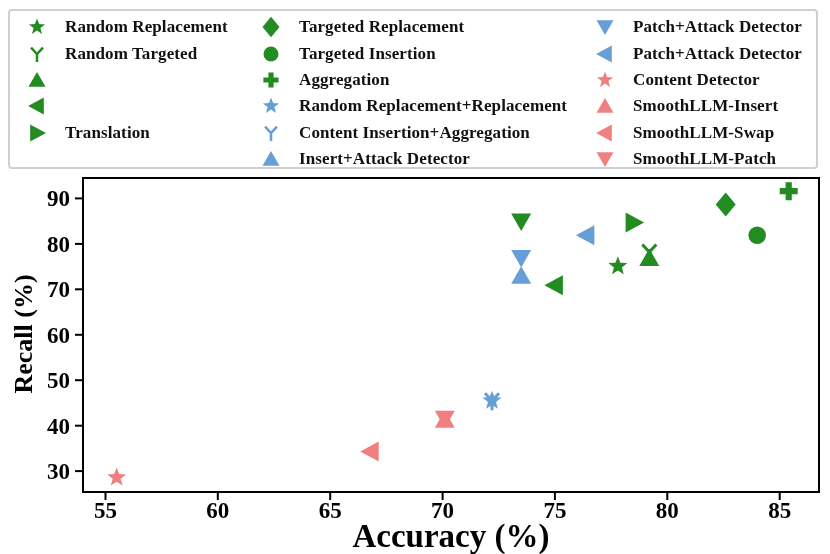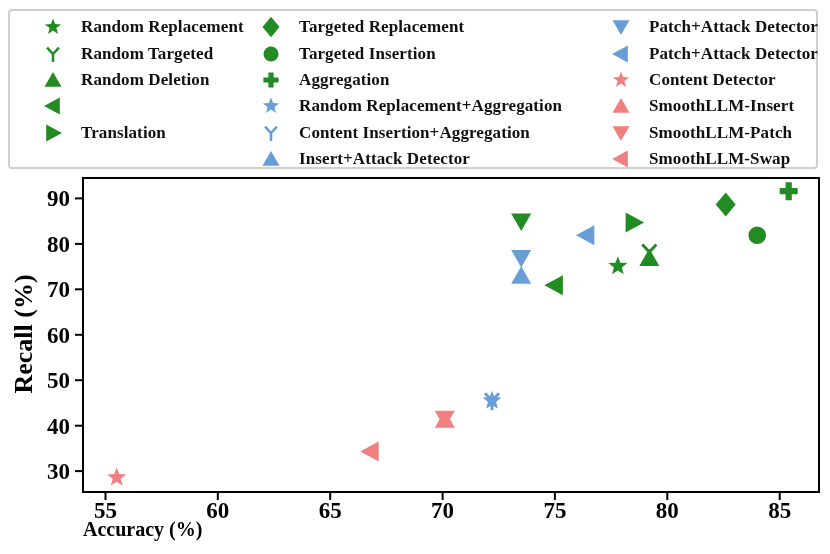--- a/index.html
+++ b/index.html
@@ -6,33 +6,33 @@
   .canvas{
     position:relative;width:830px;height:554px;background:#ffffff;
     font-family:"Liberation Serif",serif;overflow:hidden;
   }
   .legend{
     position:absolute;left:8px;top:9px;width:810px;height:160px;
     background:#ffffff;border:2px solid #cfcfcf;border-radius:4px;
     box-sizing:border-box;
   }
   .lcol{position:absolute;top:3px;}
-  .lcol0{left:30px;}
+  .lcol0{left:14px;}
   .lcol1{left:248px;}
-  .lcol2{left:598px;}
+  .lcol2{left:582px;}
   .lrow{display:flex;align-items:center;height:26.4px;}
   .lrow svg{flex:0 0 auto;margin-right:15px;}
   .llab{
     font-weight:bold;font-size:17px;color:#111;white-space:nowrap;
     letter-spacing:0.1px;
   }
   #plot{position:absolute;left:0;top:0;}
   .xlabel{
-    position:absolute;left:83px;top:518px;width:736px;
-    font-weight:bold;font-size:20px;color:#000;
+    position:absolute;left:83px;top:518px;width:736px;text-align:center;
+    font-weight:bold;font-size:33px;color:#000;
   }
   .ylabel{
     position:absolute;left:-38px;top:321px;width:124px;height:26px;
     text-align:center;font-weight:bold;font-size:26px;color:#000;
     transform:rotate(-90deg);line-height:26px;
   }
 </style>
 </head>
 <body>
 
@@ -133,21 +133,20 @@
         <div class="lrow">
           <svg width="26" height="26">
             <path d="M7.05,6.625 L13,13 L18.95,6.625 M13,13 L13,21.075" stroke="#228B22" stroke-width="2.55" fill="none"></path>
           </svg>
           <span class="llab">Random Targeted</span>
         </div>
         <div class="lrow">
           <svg width="26" height="26">
             <polygon points="13.0,4.9 21.5,19.8 4.5,19.8" fill="#228B22"></polygon>
           </svg>
-          <span class="llab">Random Deletion</span>
         </div>
         <div class="lrow">
           <svg width="26" height="26">
             <polygon points="4.1,13.0 19.8,4.5 19.8,21.5" fill="#228B22"></polygon>
           </svg>
         </div>
         <div class="lrow">
           <svg width="26" height="26">
             <polygon points="21.9,13.0 6.2,4.5 6.2,21.5" fill="#228B22"></polygon>
           </svg>
@@ -170,21 +169,21 @@
         <div class="lrow">
           <svg width="26" height="26">
             <polygon points="10.4,5.4 15.6,5.4 15.6,10.4 20.6,10.4 20.6,15.6 15.6,15.6 15.6,20.6 10.4,20.6 10.4,15.6 5.4,15.6 5.4,10.4 10.4,10.4" fill="#228B22"></polygon>
           </svg>
           <span class="llab">Aggregation</span>
         </div>
         <div class="lrow">
           <svg width="26" height="26">
             <polygon points="13.0,4.5 15.1,10.1 21.1,10.4 16.4,14.1 18.0,19.9 13.0,16.6 8.0,19.9 9.6,14.1 4.9,10.4 10.9,10.1" fill="#679ED6"></polygon>
           </svg>
-          <span class="llab">Random Replacement+Aggregation</span>
+          <span class="llab">Random Replacement+Replacement</span>
         </div>
         <div class="lrow">
           <svg width="26" height="26">
             <path d="M7.05,6.625 L13,13 L18.95,6.625 M13,13 L13,21.075" stroke="#679ED6" stroke-width="2.55" fill="none"></path>
           </svg>
           <span class="llab">Content Insertion+Aggregation</span>
         </div>
         <div class="lrow">
           <svg width="26" height="26">
             <polygon points="13.0,4.9 21.5,19.8 4.5,19.8" fill="#679ED6"></polygon>
@@ -212,27 +211,27 @@
           <span class="llab">Content Detector</span>
         </div>
         <div class="lrow">
           <svg width="26" height="26">
             <polygon points="13.0,4.9 21.5,19.8 4.5,19.8" fill="#F08080"></polygon>
           </svg>
           <span class="llab">SmoothLLM-Insert</span>
         </div>
         <div class="lrow">
           <svg width="26" height="26">
+            <polygon points="4.1,13.0 19.8,4.5 19.8,21.5" fill="#F08080"></polygon>
+          </svg>
+          <span class="llab">SmoothLLM-Swap</span>
+        </div>
+        <div class="lrow">
+          <svg width="26" height="26">
             <polygon points="13.0,21.1 4.5,6.2 21.5,6.2" fill="#F08080"></polygon>
           </svg>
           <span class="llab">SmoothLLM-Patch</span>
-        </div>
-        <div class="lrow">
-          <svg width="26" height="26">
-            <polygon points="4.1,13.0 19.8,4.5 19.8,21.5" fill="#F08080"></polygon>
-          </svg>
-          <span class="llab">SmoothLLM-Swap</span>
         </div>
       </div>
     </div>
   <div class="xlabel">Accuracy (%)</div>
   <div class="ylabel">Recall (%)</div>
 </div>
 
 </body></html>

